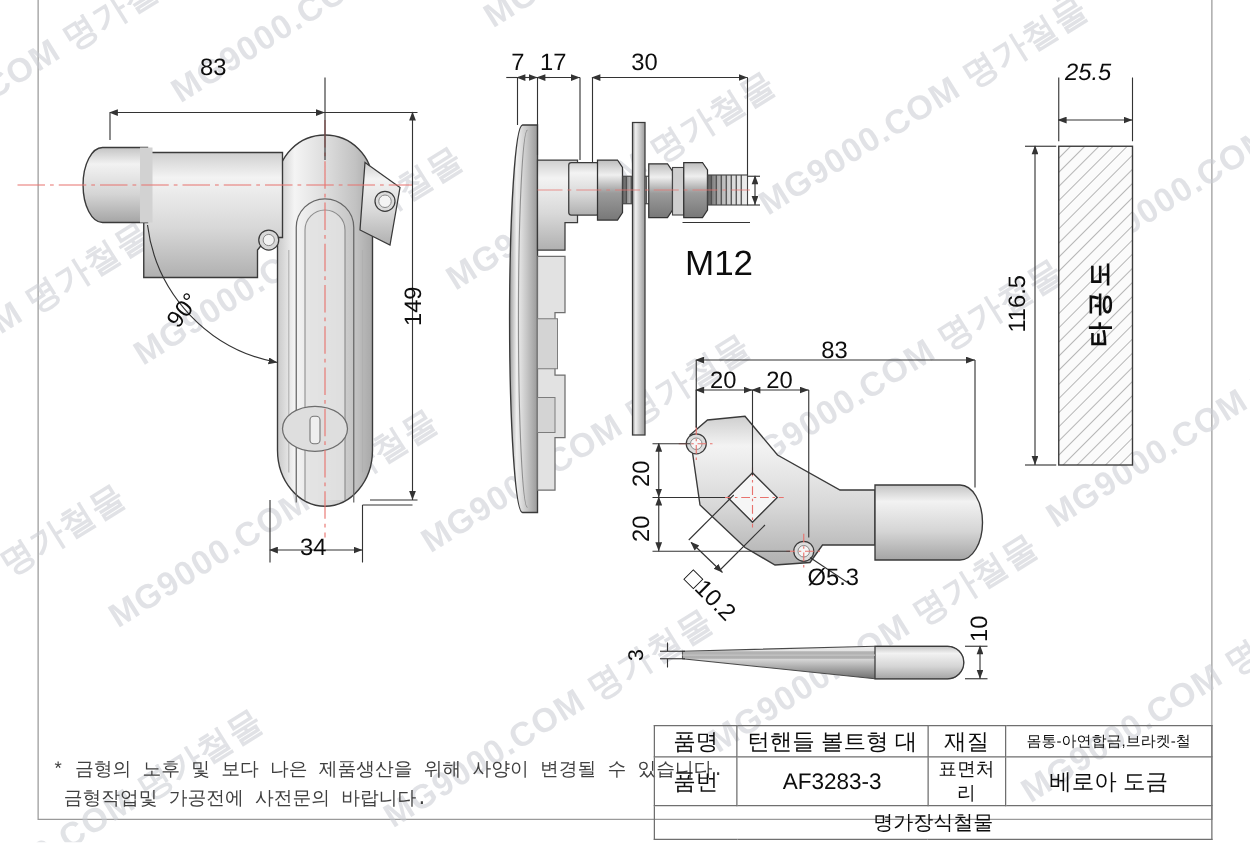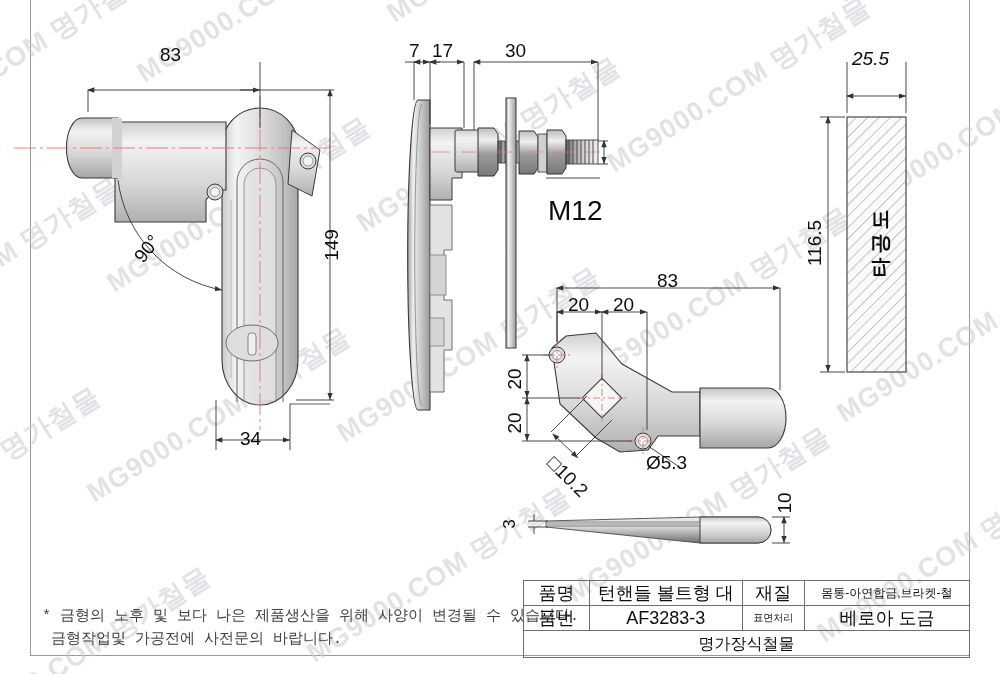--- a/index.html
+++ b/index.html
@@ -368,21 +368,21 @@
     <tbody>
         <tr>
       <td class="c-key">품명</td>
       <td class="c-val">턴핸들 볼트형 대</td>
       <td class="c-key2">재질</td>
       <td class="c-val2" style="font-size:12px;">몸통-아연합금,브라켓-철</td>
     </tr>
     <tr>
       <td class="c-key">품번</td>
       <td class="c-val">AF3283-3</td>
-      <td class="c-key2" style="font-size:10px;">표면처리</td>
+      <td class="c-key2" style="font-size:15px;">표면처리</td>
       <td class="c-val2">베로아 도금</td>
     </tr>
     <tr>
       <td class="company" colspan="4">명가장식철물</td>
     </tr>
   </tbody>
     </table>
 
 </div>
 

